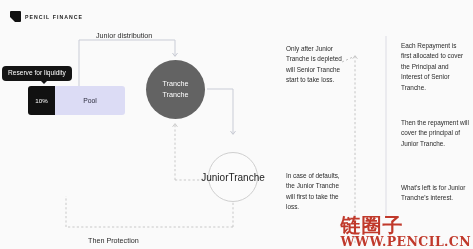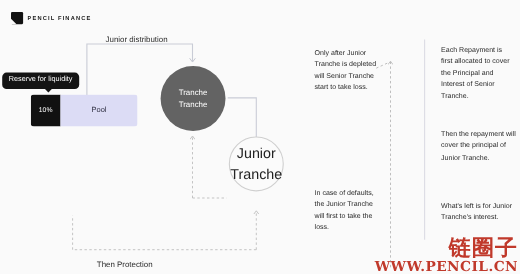--- a/index.html
+++ b/index.html
@@ -124,51 +124,51 @@
     background: #636363;
     color: #ffffff;
     display: flex;
     flex-direction: column;
     align-items: center;
     justify-content: center;
     font-size: 7.2px;
     line-height: 1.5;
   }
   #junior-tranche {
-    left: 208px; top: 124px;
+    left: 208px; top: 152px;
     width: 50px; height: 50px;
     border-radius: 50%;
     background: #fbfbfb;
     border: 0.8px solid #cfcfcf;
     color: #222222;
     display: flex;
-    flex-direction: column;
-    align-items: center;
-    justify-content: center;
-    font-size: 13px;
+    flex-direction: row;
+    align-items: center;
+    justify-content: center;
+    font-size: 10px;
     line-height: 1.5;
     box-sizing: border-box;
   }
 
   
   .note {
     font-size: 6.4px;
     color: #2a2a2a;
     line-height: 1.62;
   }
   #note-senior-loss { left: 286px; top: 44px;  width: 64px; }
   #note-junior-loss { left: 286px; top: 171px; width: 62px; }
   #note-repay-1     { left: 401px; top: 41px;  width: 66px; }
   #note-repay-2     { left: 401px; top: 118px; width: 68px; }
   #note-repay-3     { left: 401px; top: 183px; width: 66px; }
 
   
   #watermark {
     right: 2px; bottom: 1px;
-    text-align: right;
+    text-align: left;
     color: #c0392b;
     font-family: "DejaVu Sans", sans-serif;
     line-height: 1;
   }
   #wm-cn {
     font-size: 20px;
     font-weight: 700;
     letter-spacing: 1px;
     color: #c0392b;
     text-shadow: 0.6px 0.6px 0 rgba(255,255,255,0.5);

